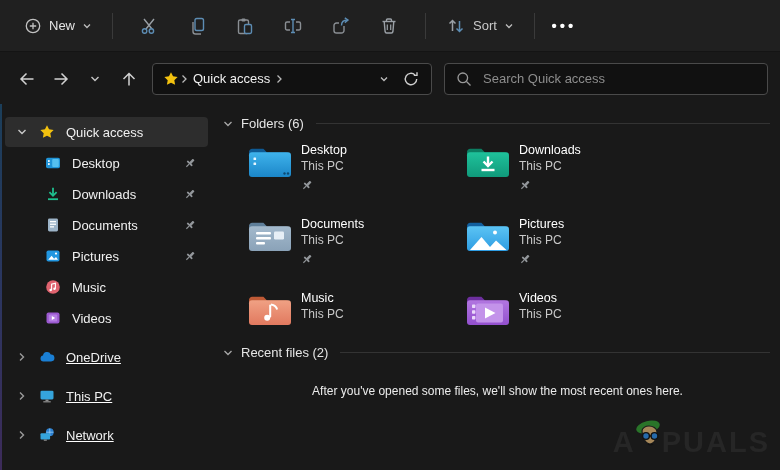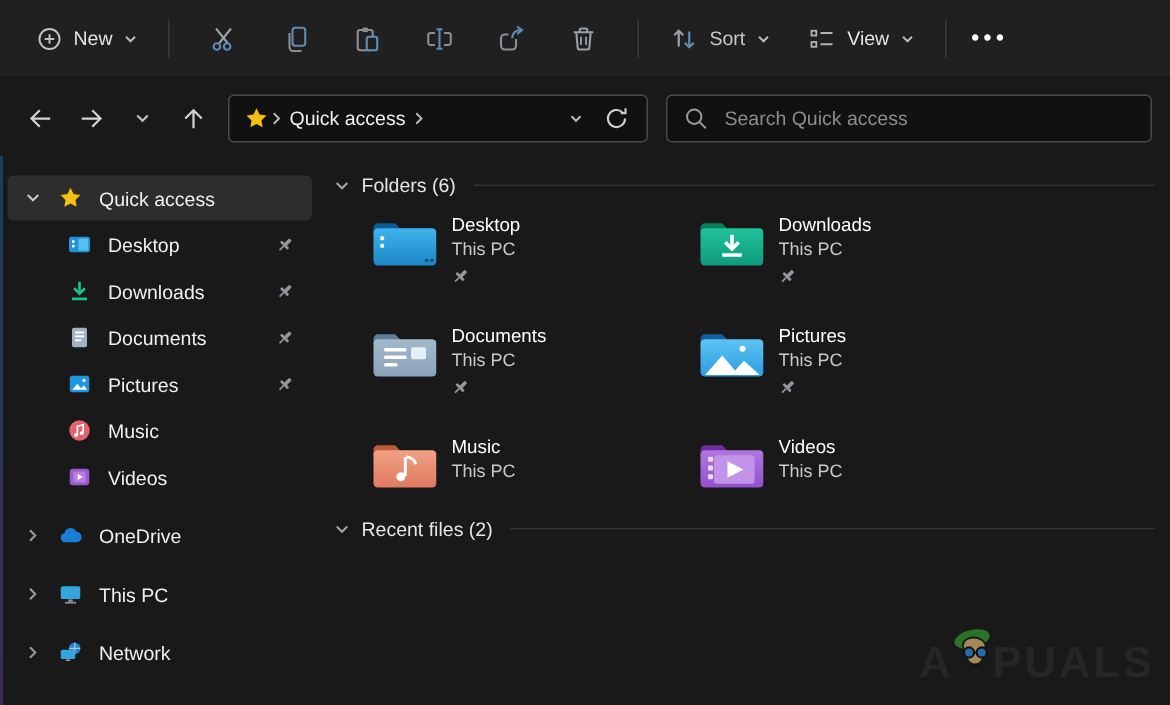--- a/index.html
+++ b/index.html
@@ -32,21 +32,21 @@
   
   .main{position:absolute;top:104px;left:0;right:0;bottom:0;display:flex;}
   .edge-accent{position:absolute;left:0;top:0;bottom:0;width:2px;
     background:linear-gradient(#1d5d8f,#3a4e9a,#5a3a8f);opacity:.55;}
 
   
   .sidebar{width:213px;padding-top:12px;position:relative;flex-shrink:0;}
   .side-row{display:flex;align-items:center;height:30px;margin:1px 5px;padding-left:9px;
     border-radius:4px;cursor:pointer;}
   .side-row.selected{background:#2d2d2d;}
-  .side-row.gap{margin-top:9px;}
+  .side-row.gap{margin-top:9px;text-decoration:underline;}
   .side-chev{width:16px;height:16px;display:flex;align-items:center;justify-content:center;flex-shrink:0;}
   .side-icon{width:16px;height:16px;margin-left:9px;flex-shrink:0;display:flex;align-items:center;justify-content:center;}
   .side-label{font-size:13px;color:#f0f0f0;margin-left:11px;white-space:nowrap;}
   .side-pin{margin-left:auto;margin-right:12px;display:flex;opacity:.85;}
   .lvl1{padding-left:40px;}
 
   
   .content{flex:1;position:relative;padding:12px 6px 0 8px;}
   .sec-header{display:flex;align-items:center;margin-bottom:4px;}
   .sec-title{font-size:13px;color:#e5e5e5;margin-left:6px;white-space:nowrap;}
@@ -142,36 +142,20 @@
       </button>
     <div class="cmd-divider"></div>
     <button class="cmd-btn">
       <span style="display: inline-flex;">
           <svg width="20" height="20" viewBox="0 0 20 20">
             <path d="M6.5 15V4.5M3.5 7.5l3-3 3 3" fill="none" stroke="#9aa0a6" stroke-width="1.5"></path>
             <path d="M13.5 5v10.5M10.5 12.5l3 3 3-3" fill="none" stroke="#5d8db4" stroke-width="1.5"></path>
           </svg>
         </span>
       <span style="color:#c9c9c9;">Sort</span>
-      <span style="display: inline-flex;">
-          <svg width="10" height="10" viewBox="0 0 10 10">
-            <path d="M2 3.5l3 3 3-3" fill="none" stroke="#bdbdbd" stroke-width="1.3"></path>
-          </svg>
-        </span>
-    </button>
-    <button class="cmd-btn" style="margin-left:8px;">
-      <span style="display: inline-flex;">
-          <svg width="20" height="20" viewBox="0 0 20 20">
-            <rect x="3" y="4.5" width="3.2" height="3.2" fill="none" stroke="#b5b5b5" stroke-width="1.2"></rect>
-            <path d="M9 6h8" stroke="#b5b5b5" stroke-width="1.3"></path>
-            <rect x="3" y="12" width="3.2" height="3.2" fill="none" stroke="#b5b5b5" stroke-width="1.2"></rect>
-            <path d="M9 13.5h8" stroke="#b5b5b5" stroke-width="1.3"></path>
-          </svg>
-        </span>
-      <span>View</span>
       <span style="display: inline-flex;">
           <svg width="10" height="10" viewBox="0 0 10 10">
             <path d="M2 3.5l3 3 3-3" fill="none" stroke="#bdbdbd" stroke-width="1.3"></path>
           </svg>
         </span>
     </button>
     <div class="cmd-divider"></div>
     <button class="icon-btn" style="margin:0 2px;">
       <span class="ellipsis">•••</span>
     </button>
@@ -579,20 +563,21 @@
       <div class="sec-header">
         <span style="display: inline-flex;">
             <svg width="14" height="14" viewBox="0 0 14 14">
               <path d="M3.5 5l3.5 3.5L10.5 5" fill="none" stroke="#a8a8a8" stroke-width="1.3"></path>
             </svg>
           </span>
         <span class="sec-title">Recent files (2)</span>
         <span class="sec-line"></span>
       </div>
 
+      <div class="empty-msg">After you've opened some files, we'll show the most recent ones here.</div>
 
       <div class="watermark">
         <span>A</span>
         <span class="mascot">
           <svg width="30" height="34" viewBox="0 0 30 34">
             <ellipse cx="14" cy="8" rx="12" ry="6" fill="#2e8b2e" transform="rotate(-14 14 8)"></ellipse>
             <path d="M8 12c0-3 3.5-5 7-5s8 2 8 6c0 5-2 12-7 12s-8-8-8-13z" fill="#caa36a" stroke="#1a1a1a" stroke-width="1.2"></path>
             <circle cx="12" cy="17" r="3.4" fill="#2a7fd0" stroke="#101010" stroke-width="1.4"></circle>
             <circle cx="20.5" cy="17" r="3.4" fill="#2a7fd0" stroke="#101010" stroke-width="1.4"></circle>
             <path d="M15.4 17h1.8" stroke="#101010" stroke-width="1.4"></path>

